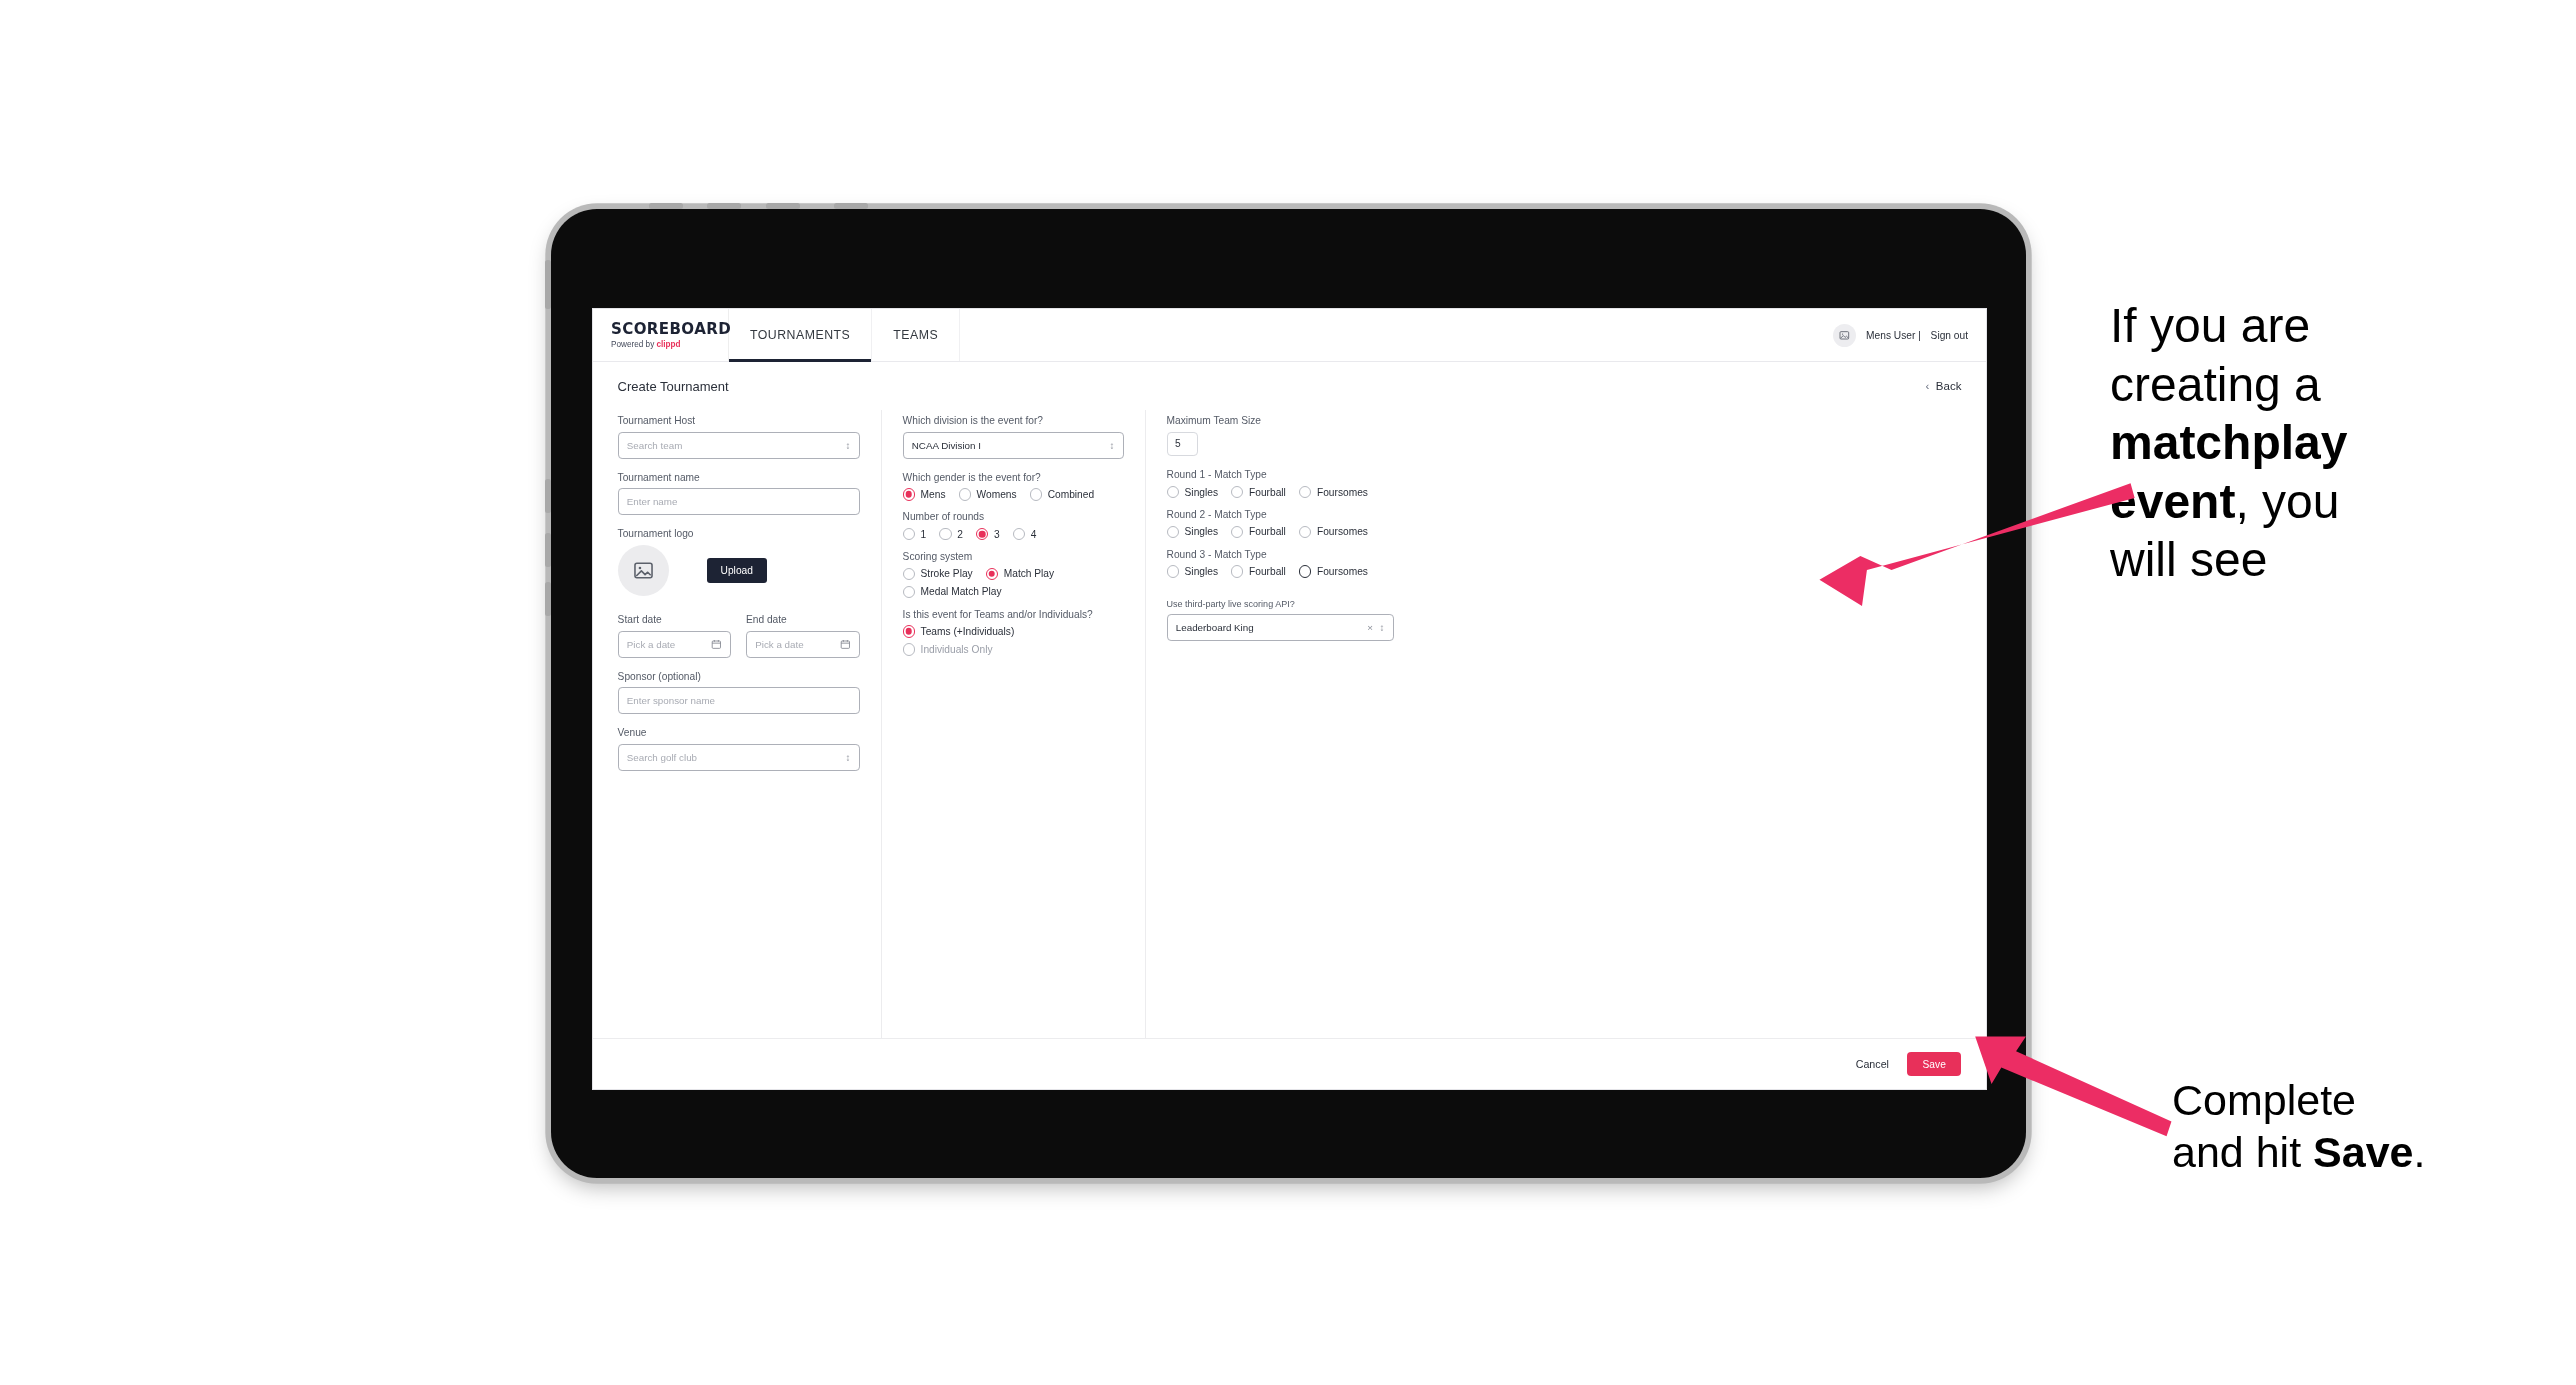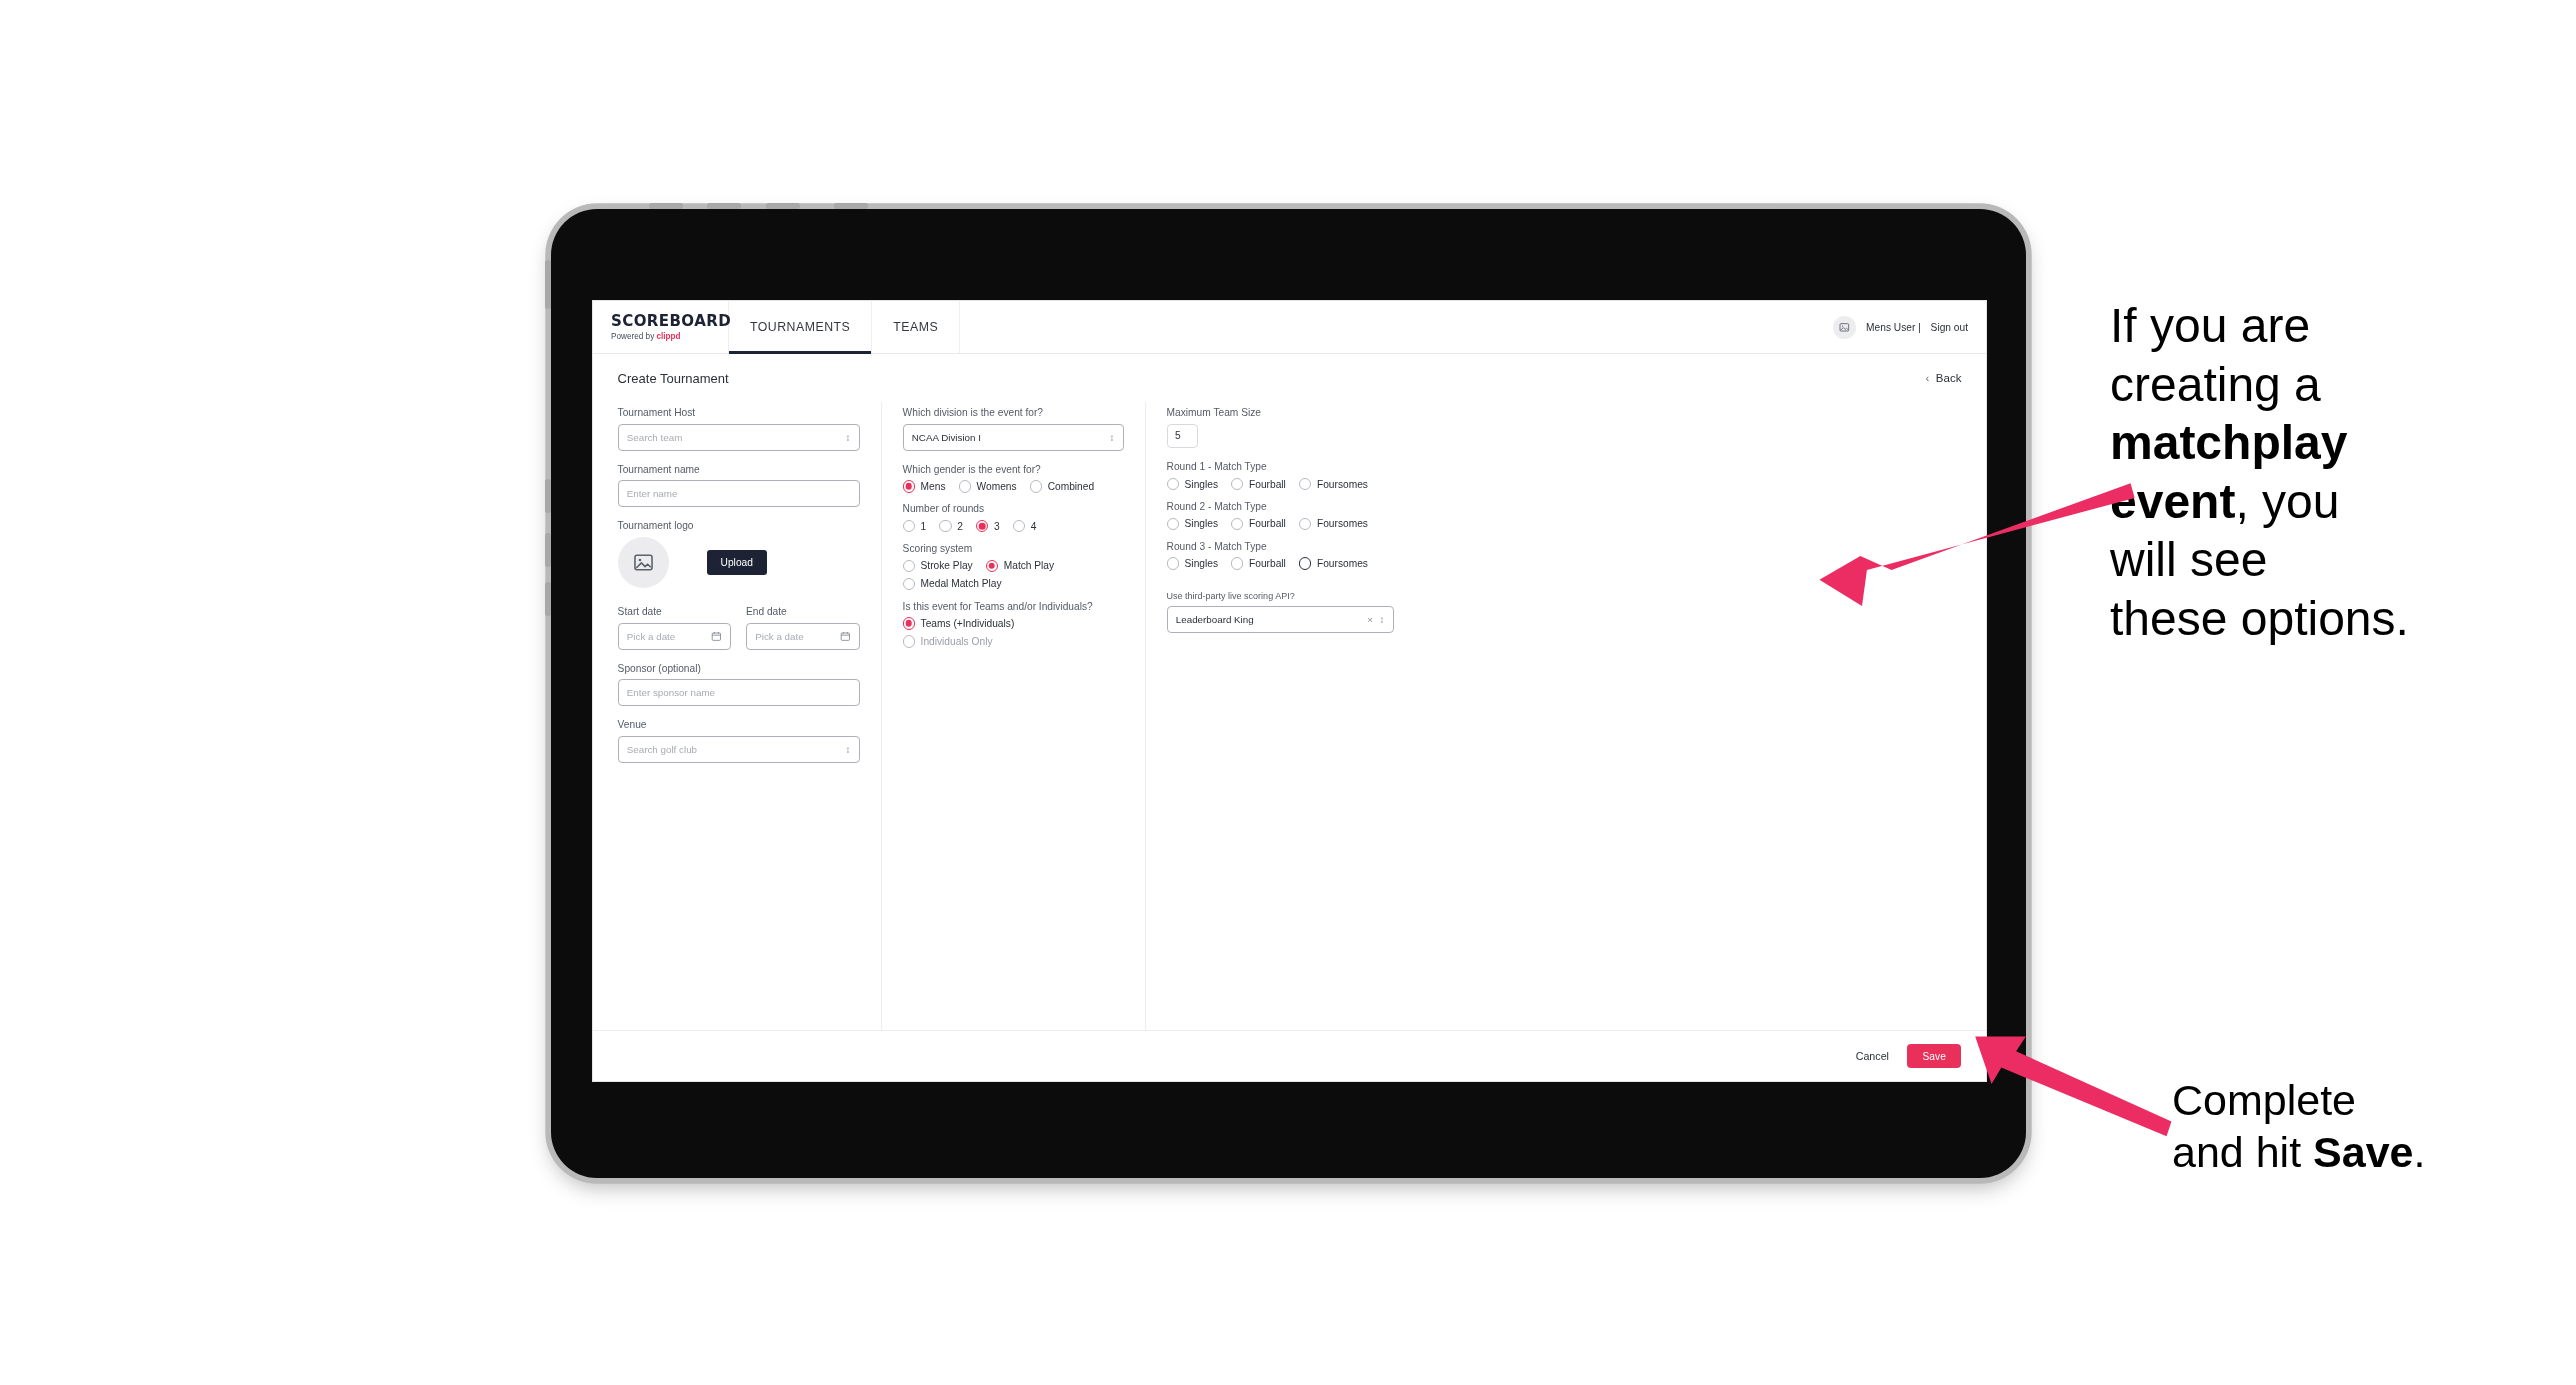--- a/index.html
+++ b/index.html
@@ -20,21 +20,21 @@
   .dev-btn.top2{width:34px;height:5.7px;left:156px;top:-5.7px;}
   .dev-btn.top3{width:34px;height:5.7px;left:215px;top:-5.7px;}
   .dev-btn.top4{width:34px;height:5.7px;left:283px;top:-5.7px;}
   .dev-btn.side1{width:5.7px;height:49px;left:-5.7px;top:51px;}
   .dev-btn.side2{width:5.7px;height:34px;left:-5.7px;top:270px;}
   .dev-btn.side3{width:5.7px;height:34px;left:-5.7px;top:324px;}
   .dev-btn.side4{width:5.7px;height:34px;left:-5.7px;top:373px;}
 
   
   .app{
-    position:absolute;left:592px;top:300px;width:1393px;height:780px;
+    position:absolute;left:592px;top:308px;width:1393px;height:780px;
     background:#ffffff;border:0.8px solid #e4e4e8;overflow:hidden;
     display:flex;flex-direction:column;
   }
 
   
   .appbar{height:52px;display:flex;align-items:stretch;
     border-bottom:0.8px solid #e9e9ed;background:#fff;position:relative;}
   .brand{width:136px;display:flex;flex-direction:column;justify-content:center;
     padding-left:18px;box-sizing:border-box;border-right:0.8px solid #eee;}
   .brand-name{font-family:"DejaVu Sans",sans-serif;font-weight:bold;font-size:16.4px;
@@ -409,21 +409,20 @@
     <div class="savebtn">Save</div>
   </div>
 </div>
 
 <div class="anno a1">
   <span>If you are</span><br>
   <span>creating a</span><br>
   <b>matchplay</b><br>
   <b>event</b><span>, you</span><br>
   <span>will see</span><br>
-  <span>these options.</span>
 </div>
 
 <div class="anno a2">
   <span>Complete</span><br>
   <span>and hit </span><b>Save</b><span>.</span>
 </div>
 
 <svg class="arrow" style="left:1803px;top:475px;width:344px;height:131px;" viewBox="0 0 420 160" width="344" height="131">
   <g fill="#EC2D64">
     <path d="M 400 10 L 108 116 L 70 99 L 20 128 L 72 160 L 78 116 L 405 28 Z"></path>

